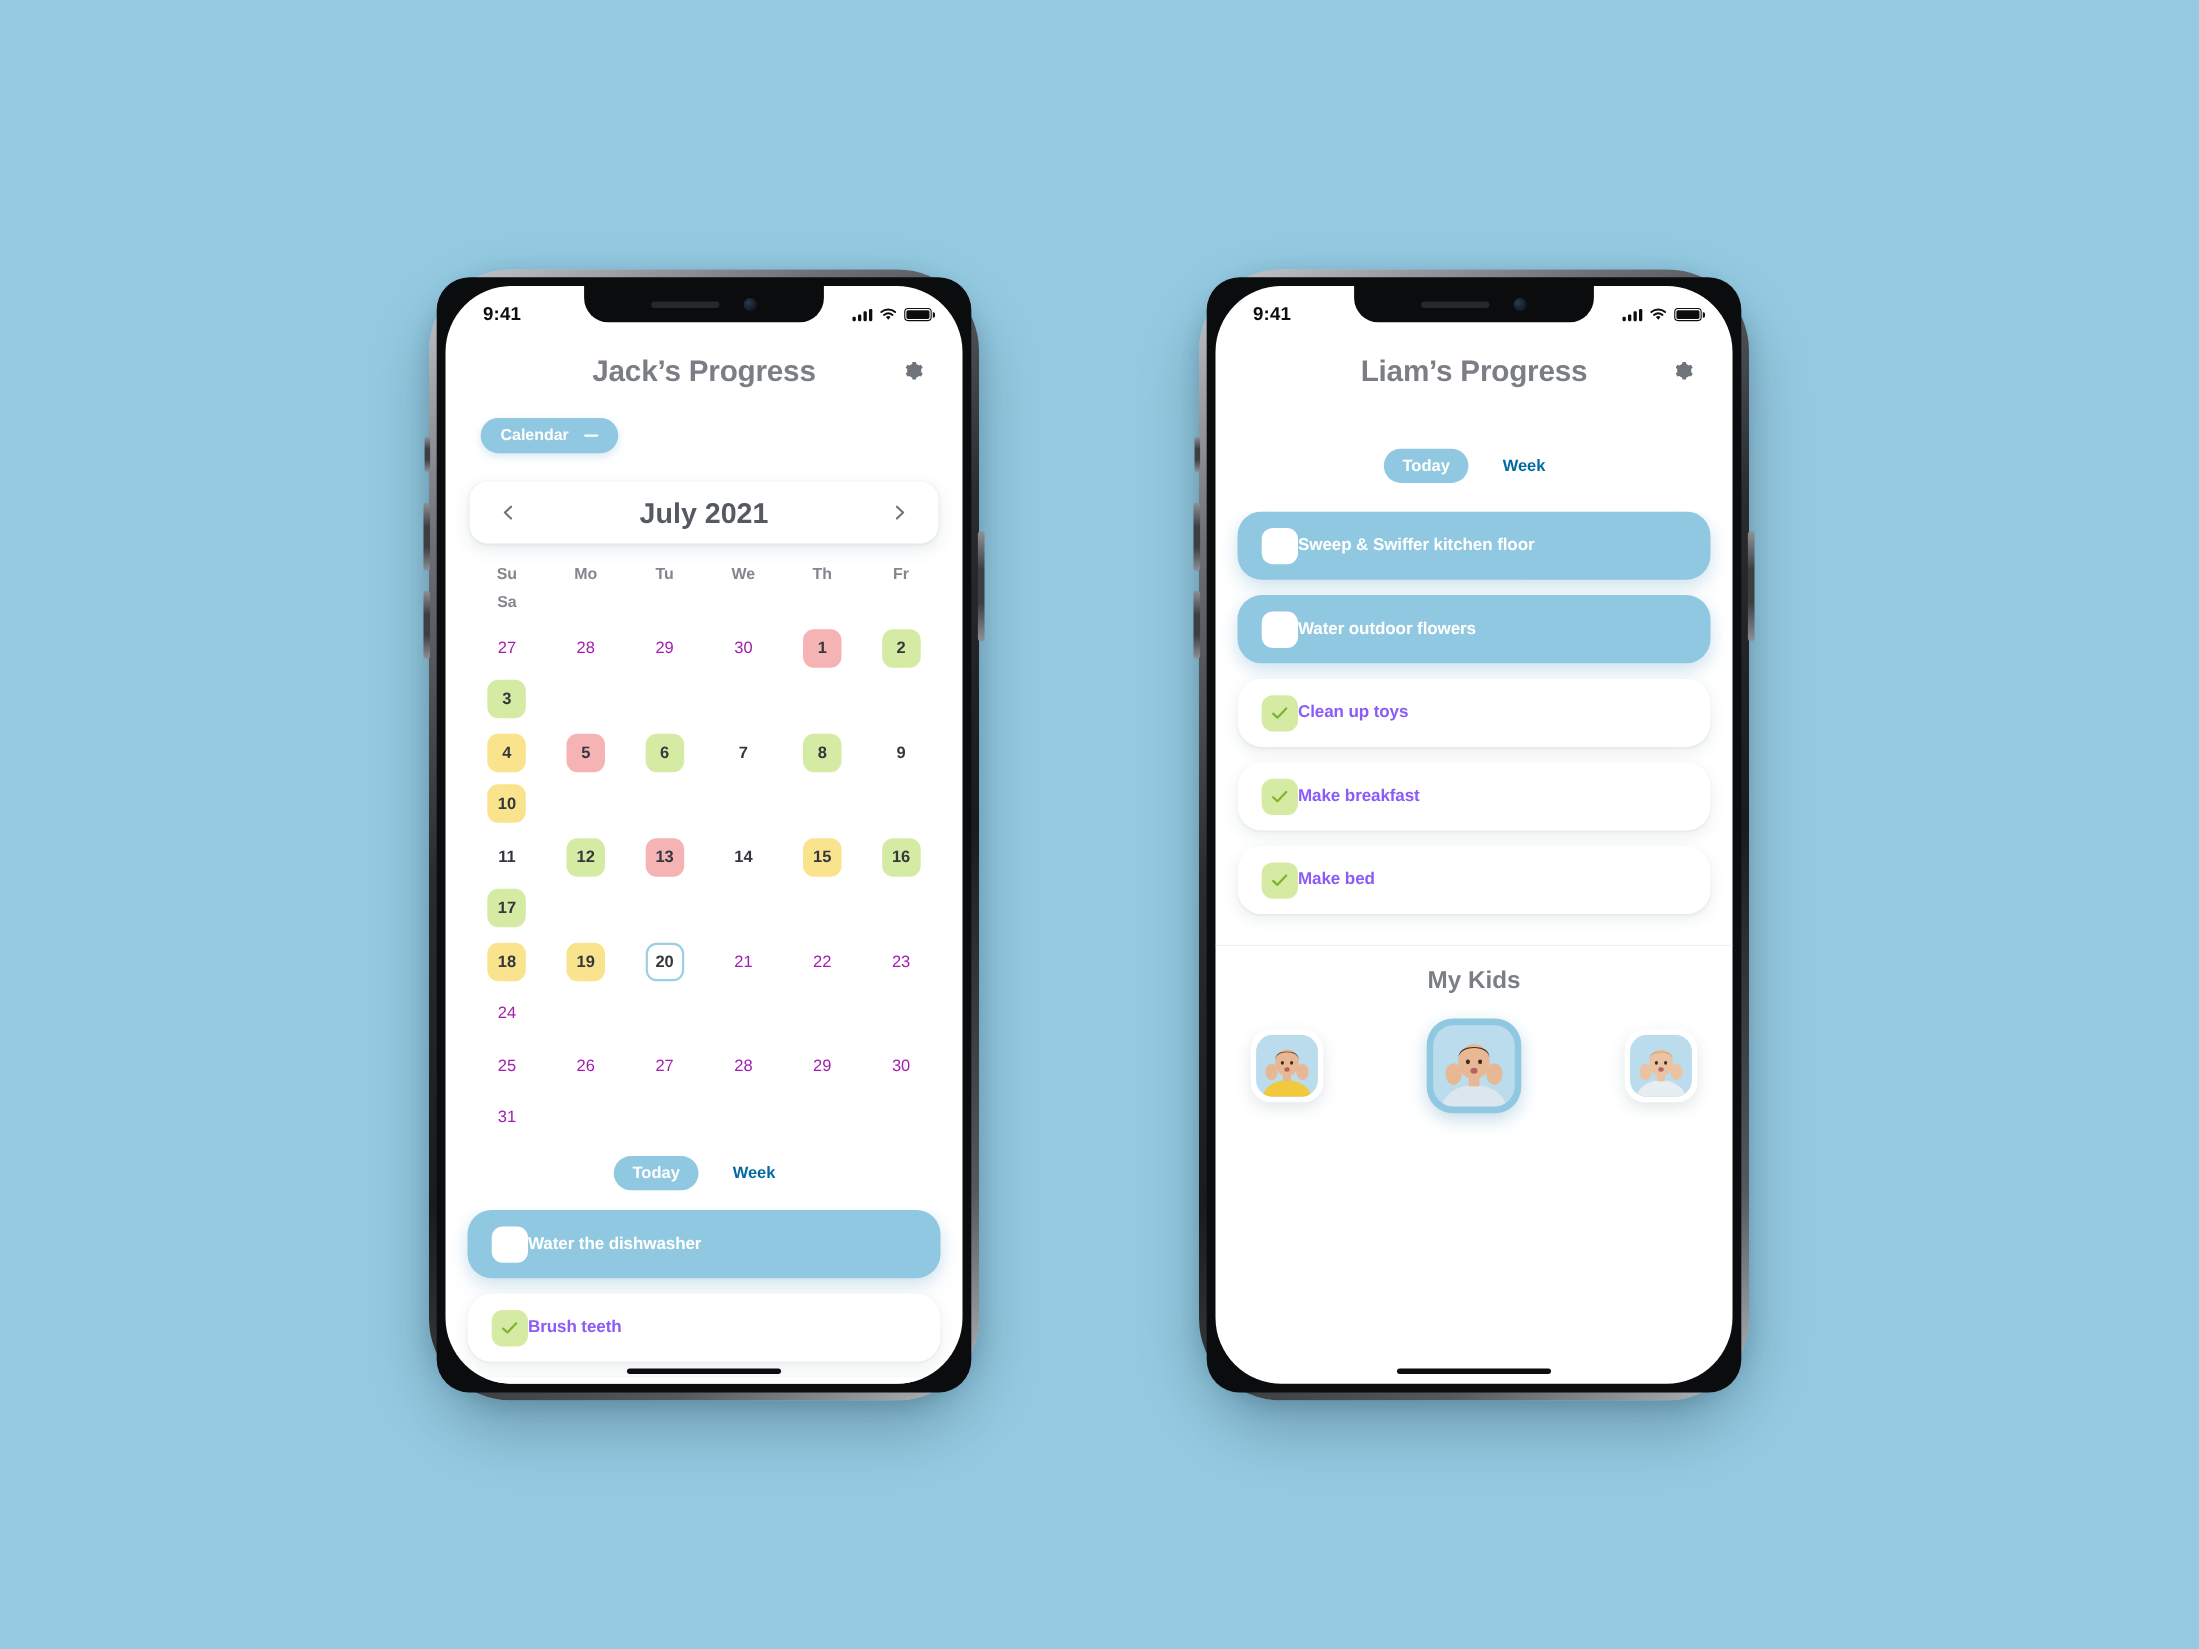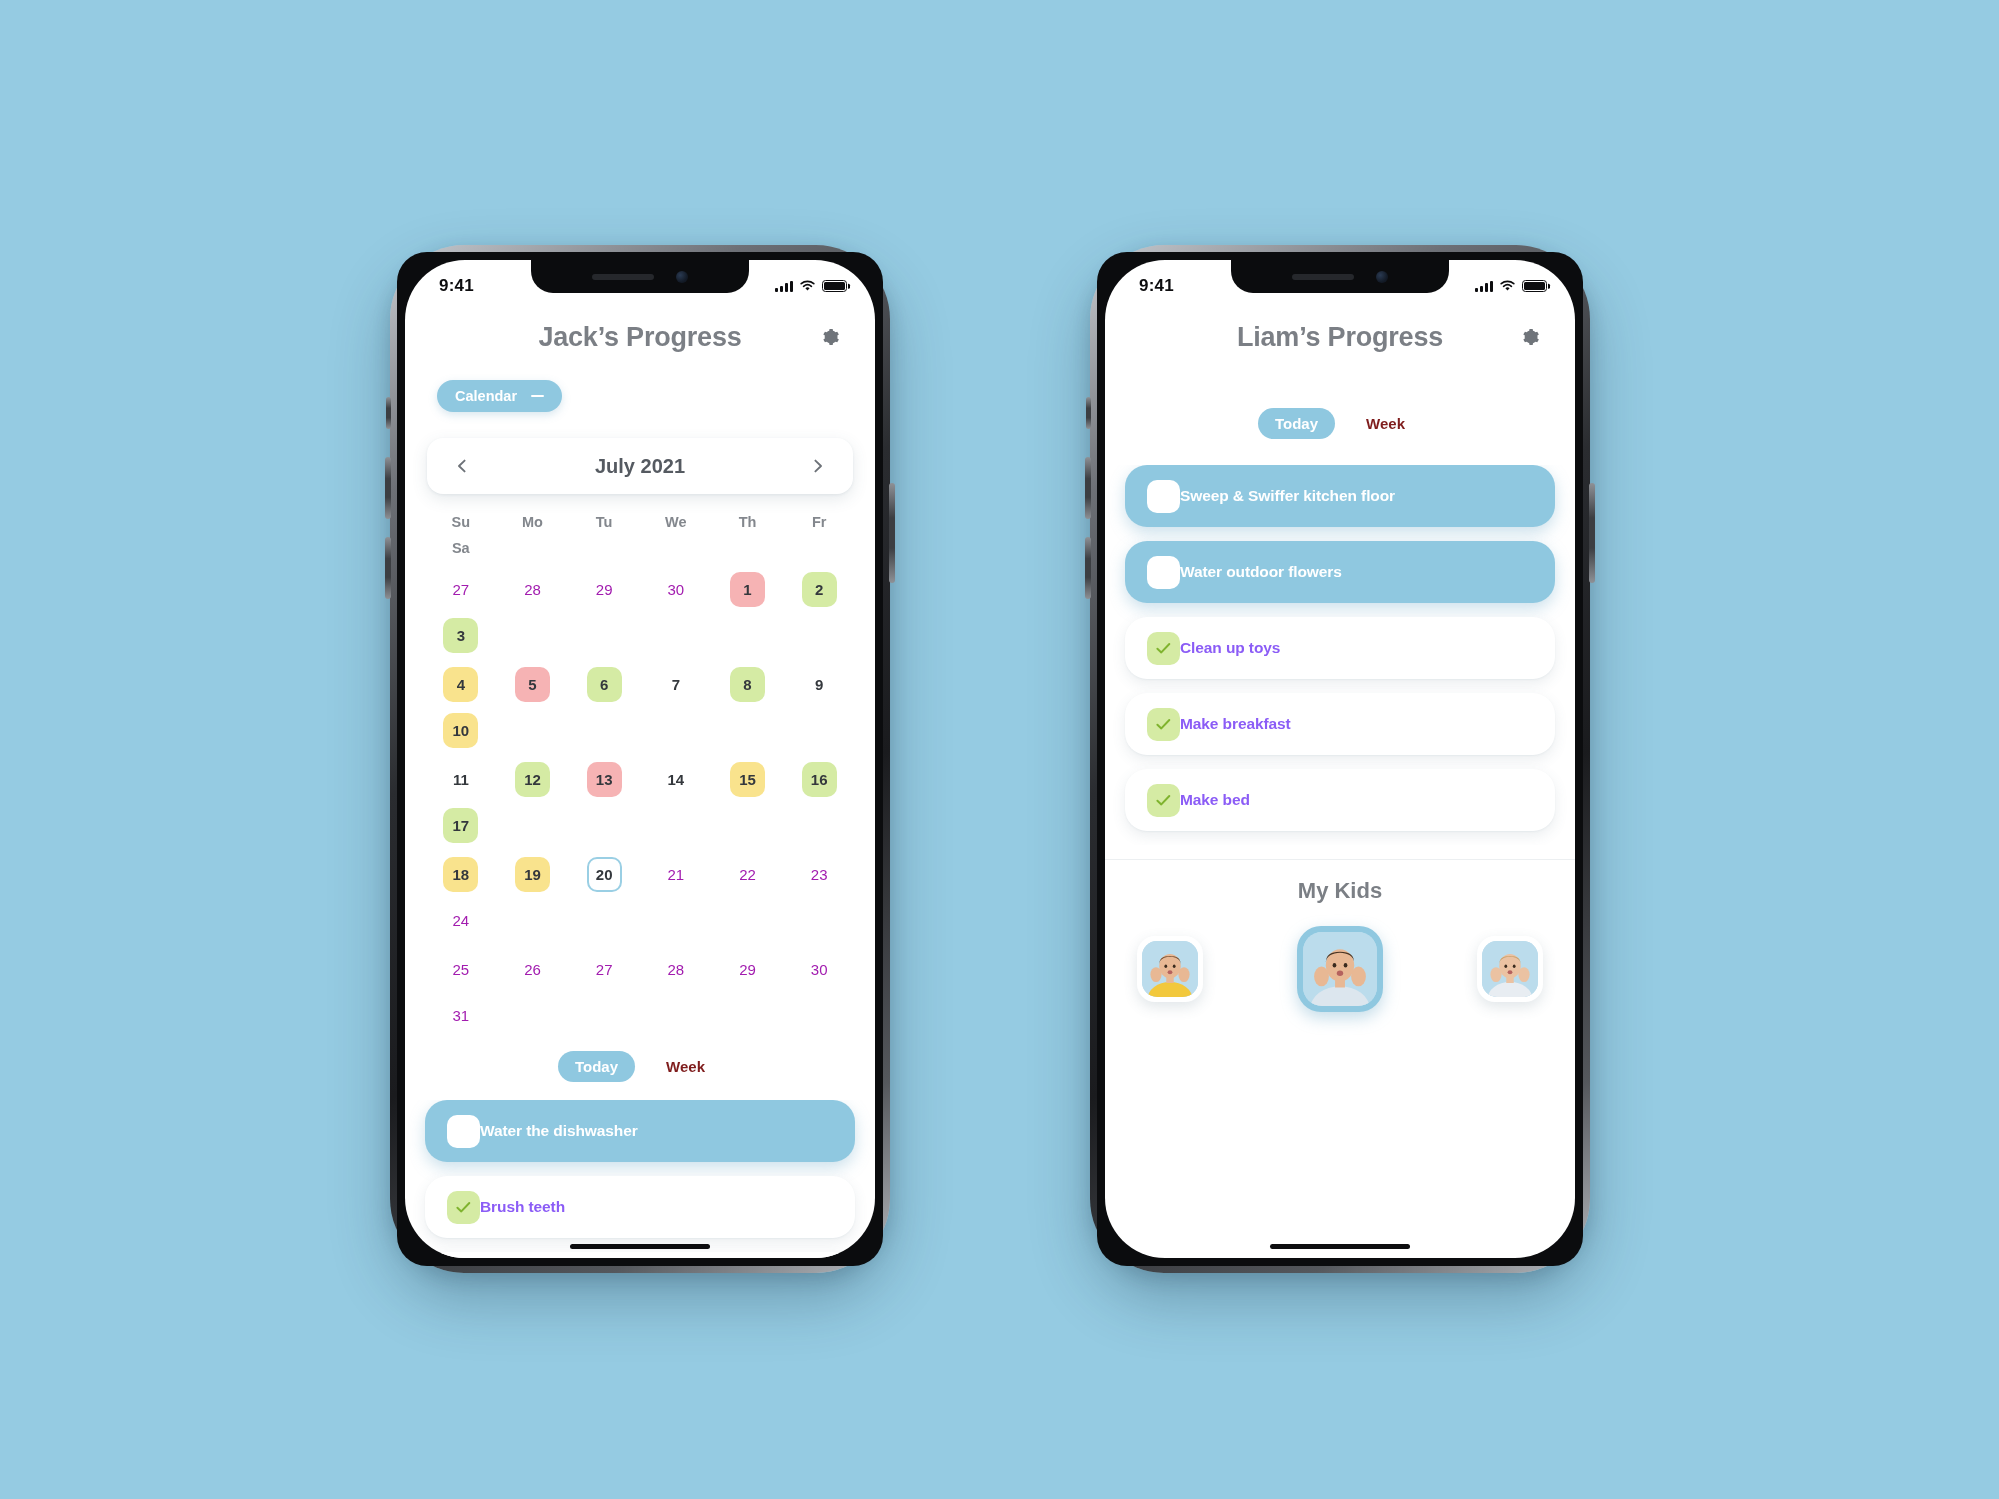--- a/index.html
+++ b/index.html
@@ -207,21 +207,21 @@
     border-radius: 16px;
     height: 56px;
     display: flex;
     align-items: center;
     justify-content: space-between;
     padding: 0 22px;
     box-shadow: 0 5px 16px rgba(60,90,110,0.13), 0 1px 3px rgba(60,90,110,0.08);
     flex: 0 0 auto;
   }
   .month-label {
-    font-size: 20px;
+    font-size: 26px;
     font-weight: bold;
     color: #555a61;
   }
   .chev {
     width: 26px; height: 26px;
     display: flex; align-items: center; justify-content: center;
     cursor: pointer;
   }
 
   
@@ -272,21 +272,21 @@
   .seg {
     display: flex;
     align-items: flex-start;
     justify-content: center;
     gap: 14px;
     flex: 0 0 auto;
   }
   .seg-item {
     font-size: 15px;
     font-weight: bold;
-    color: #7f1d1d;
+    color: #0369a1;
     padding: 7px 17px;
     border-radius: 20px;
     cursor: pointer;
   }
   .seg-item.active {
     background: #8FC8E0;
     color: #ffffff;
   }
 
   

